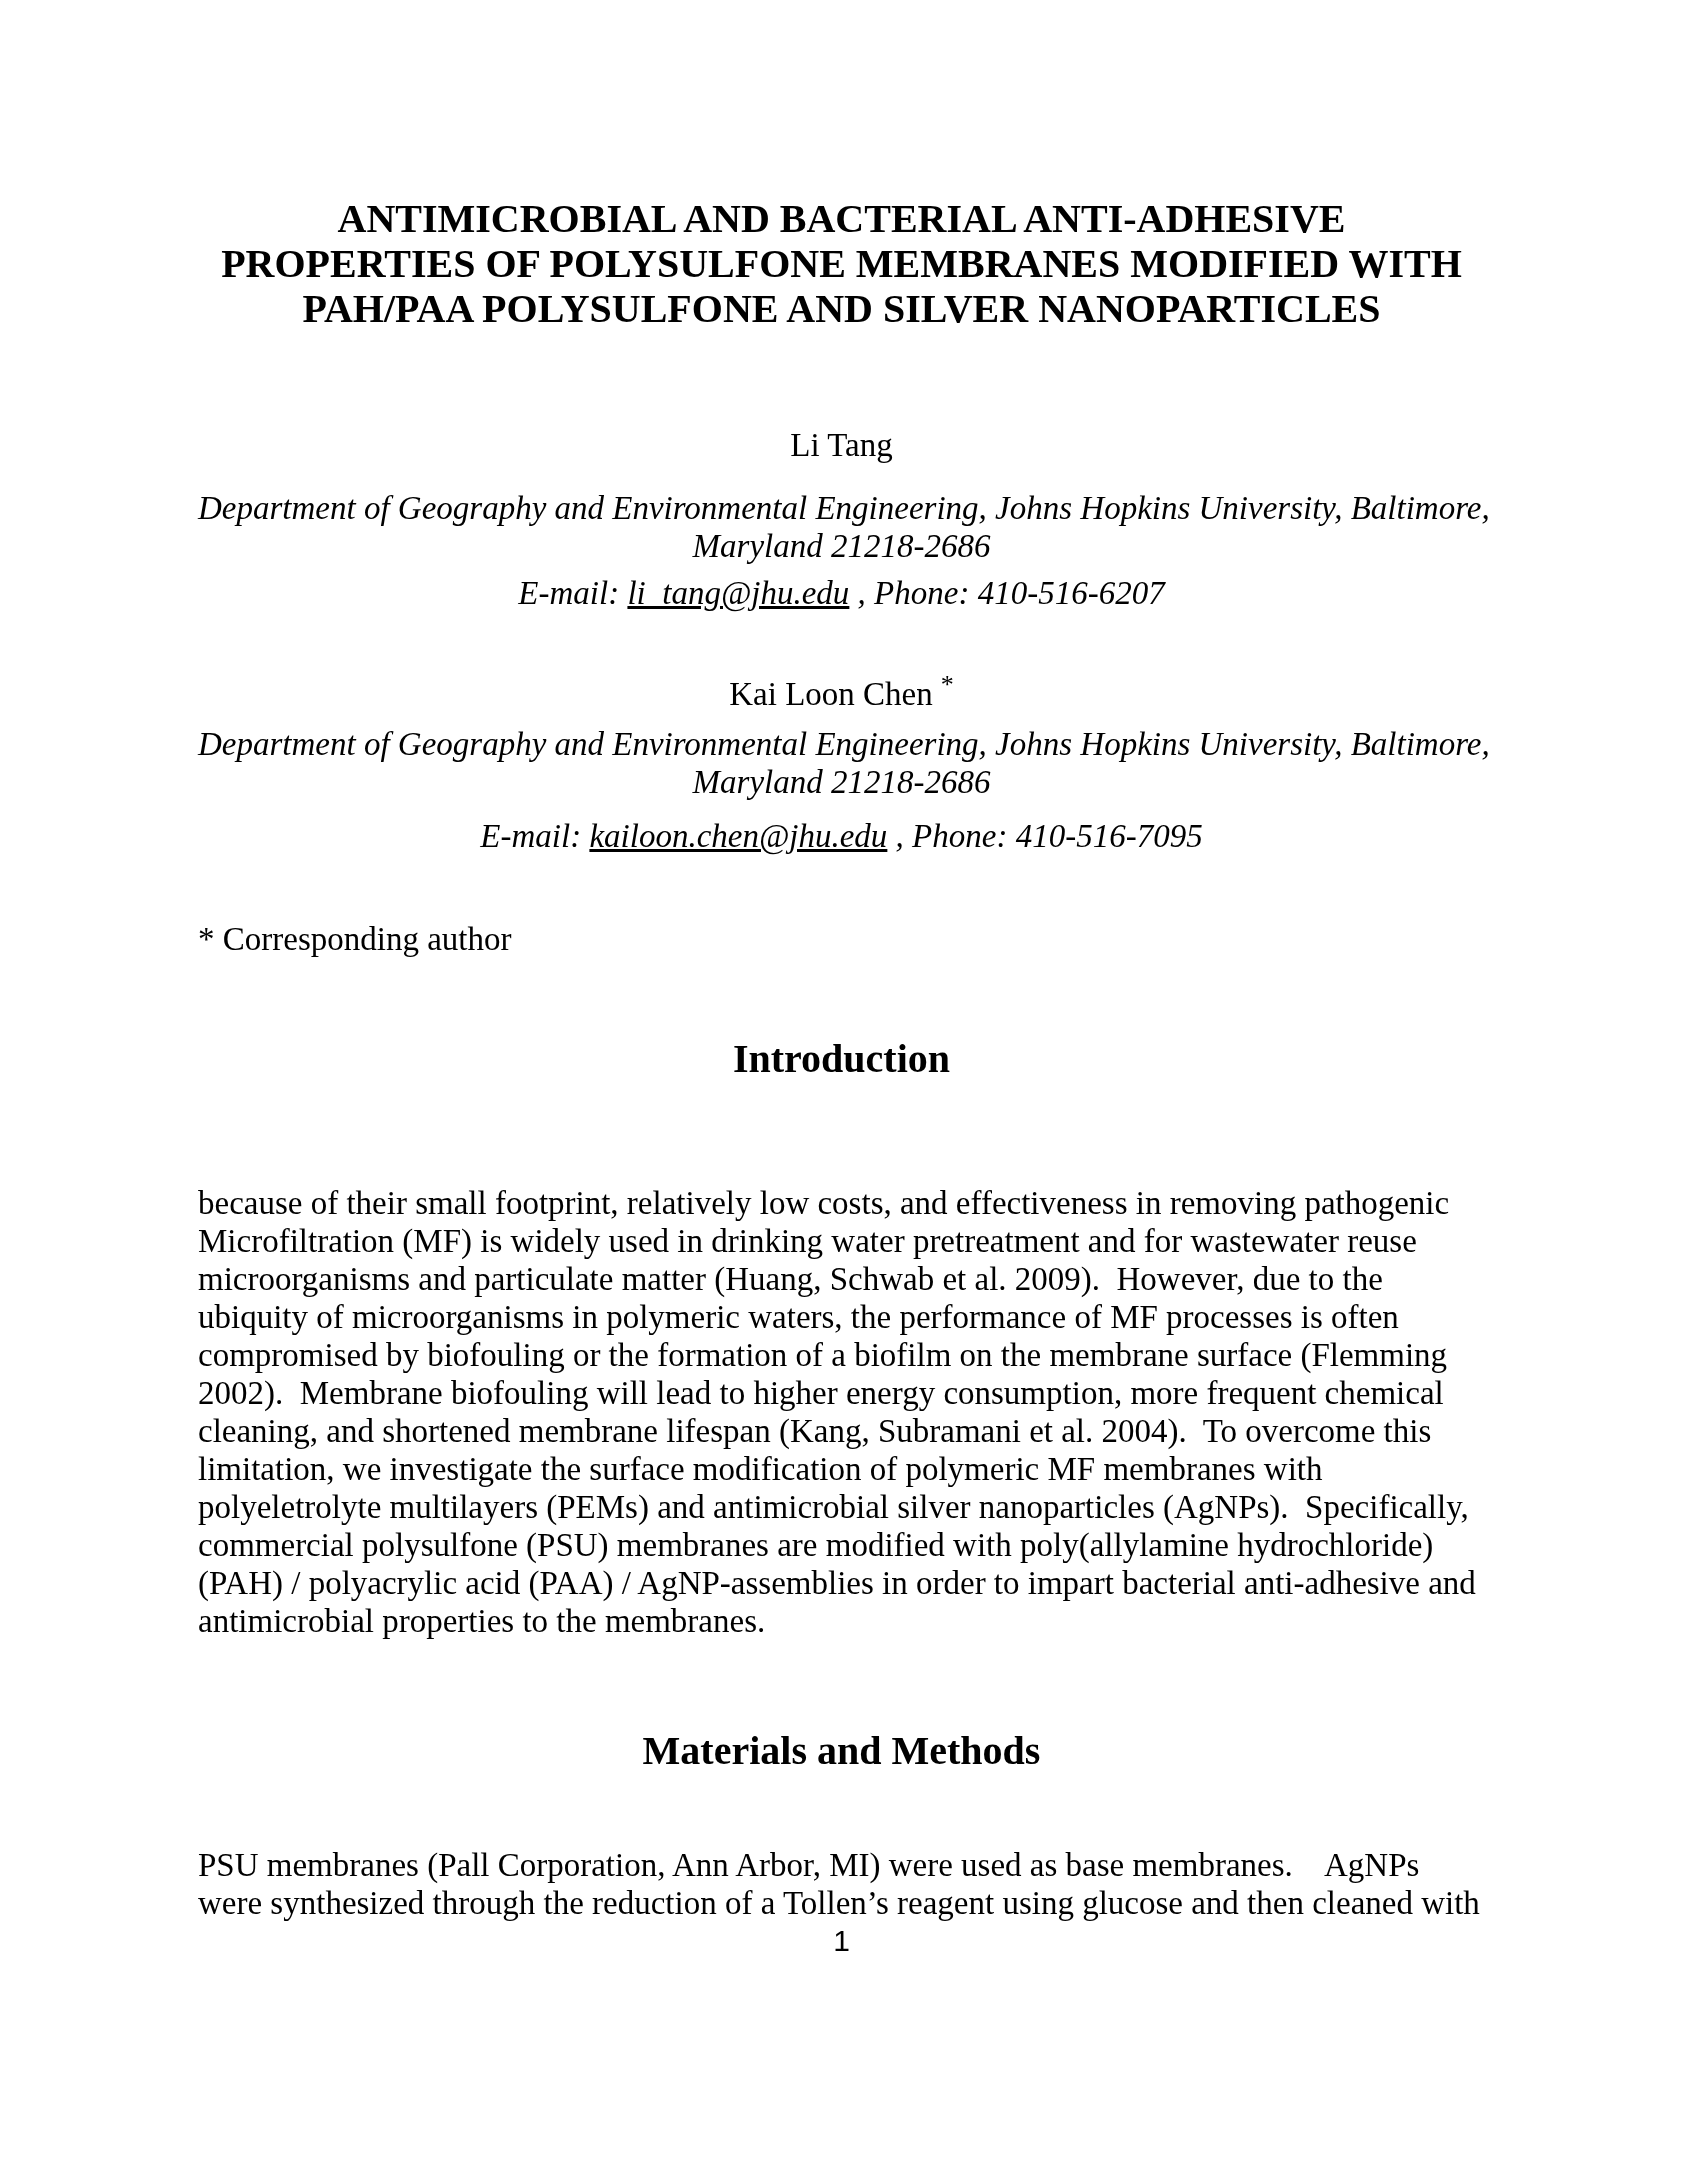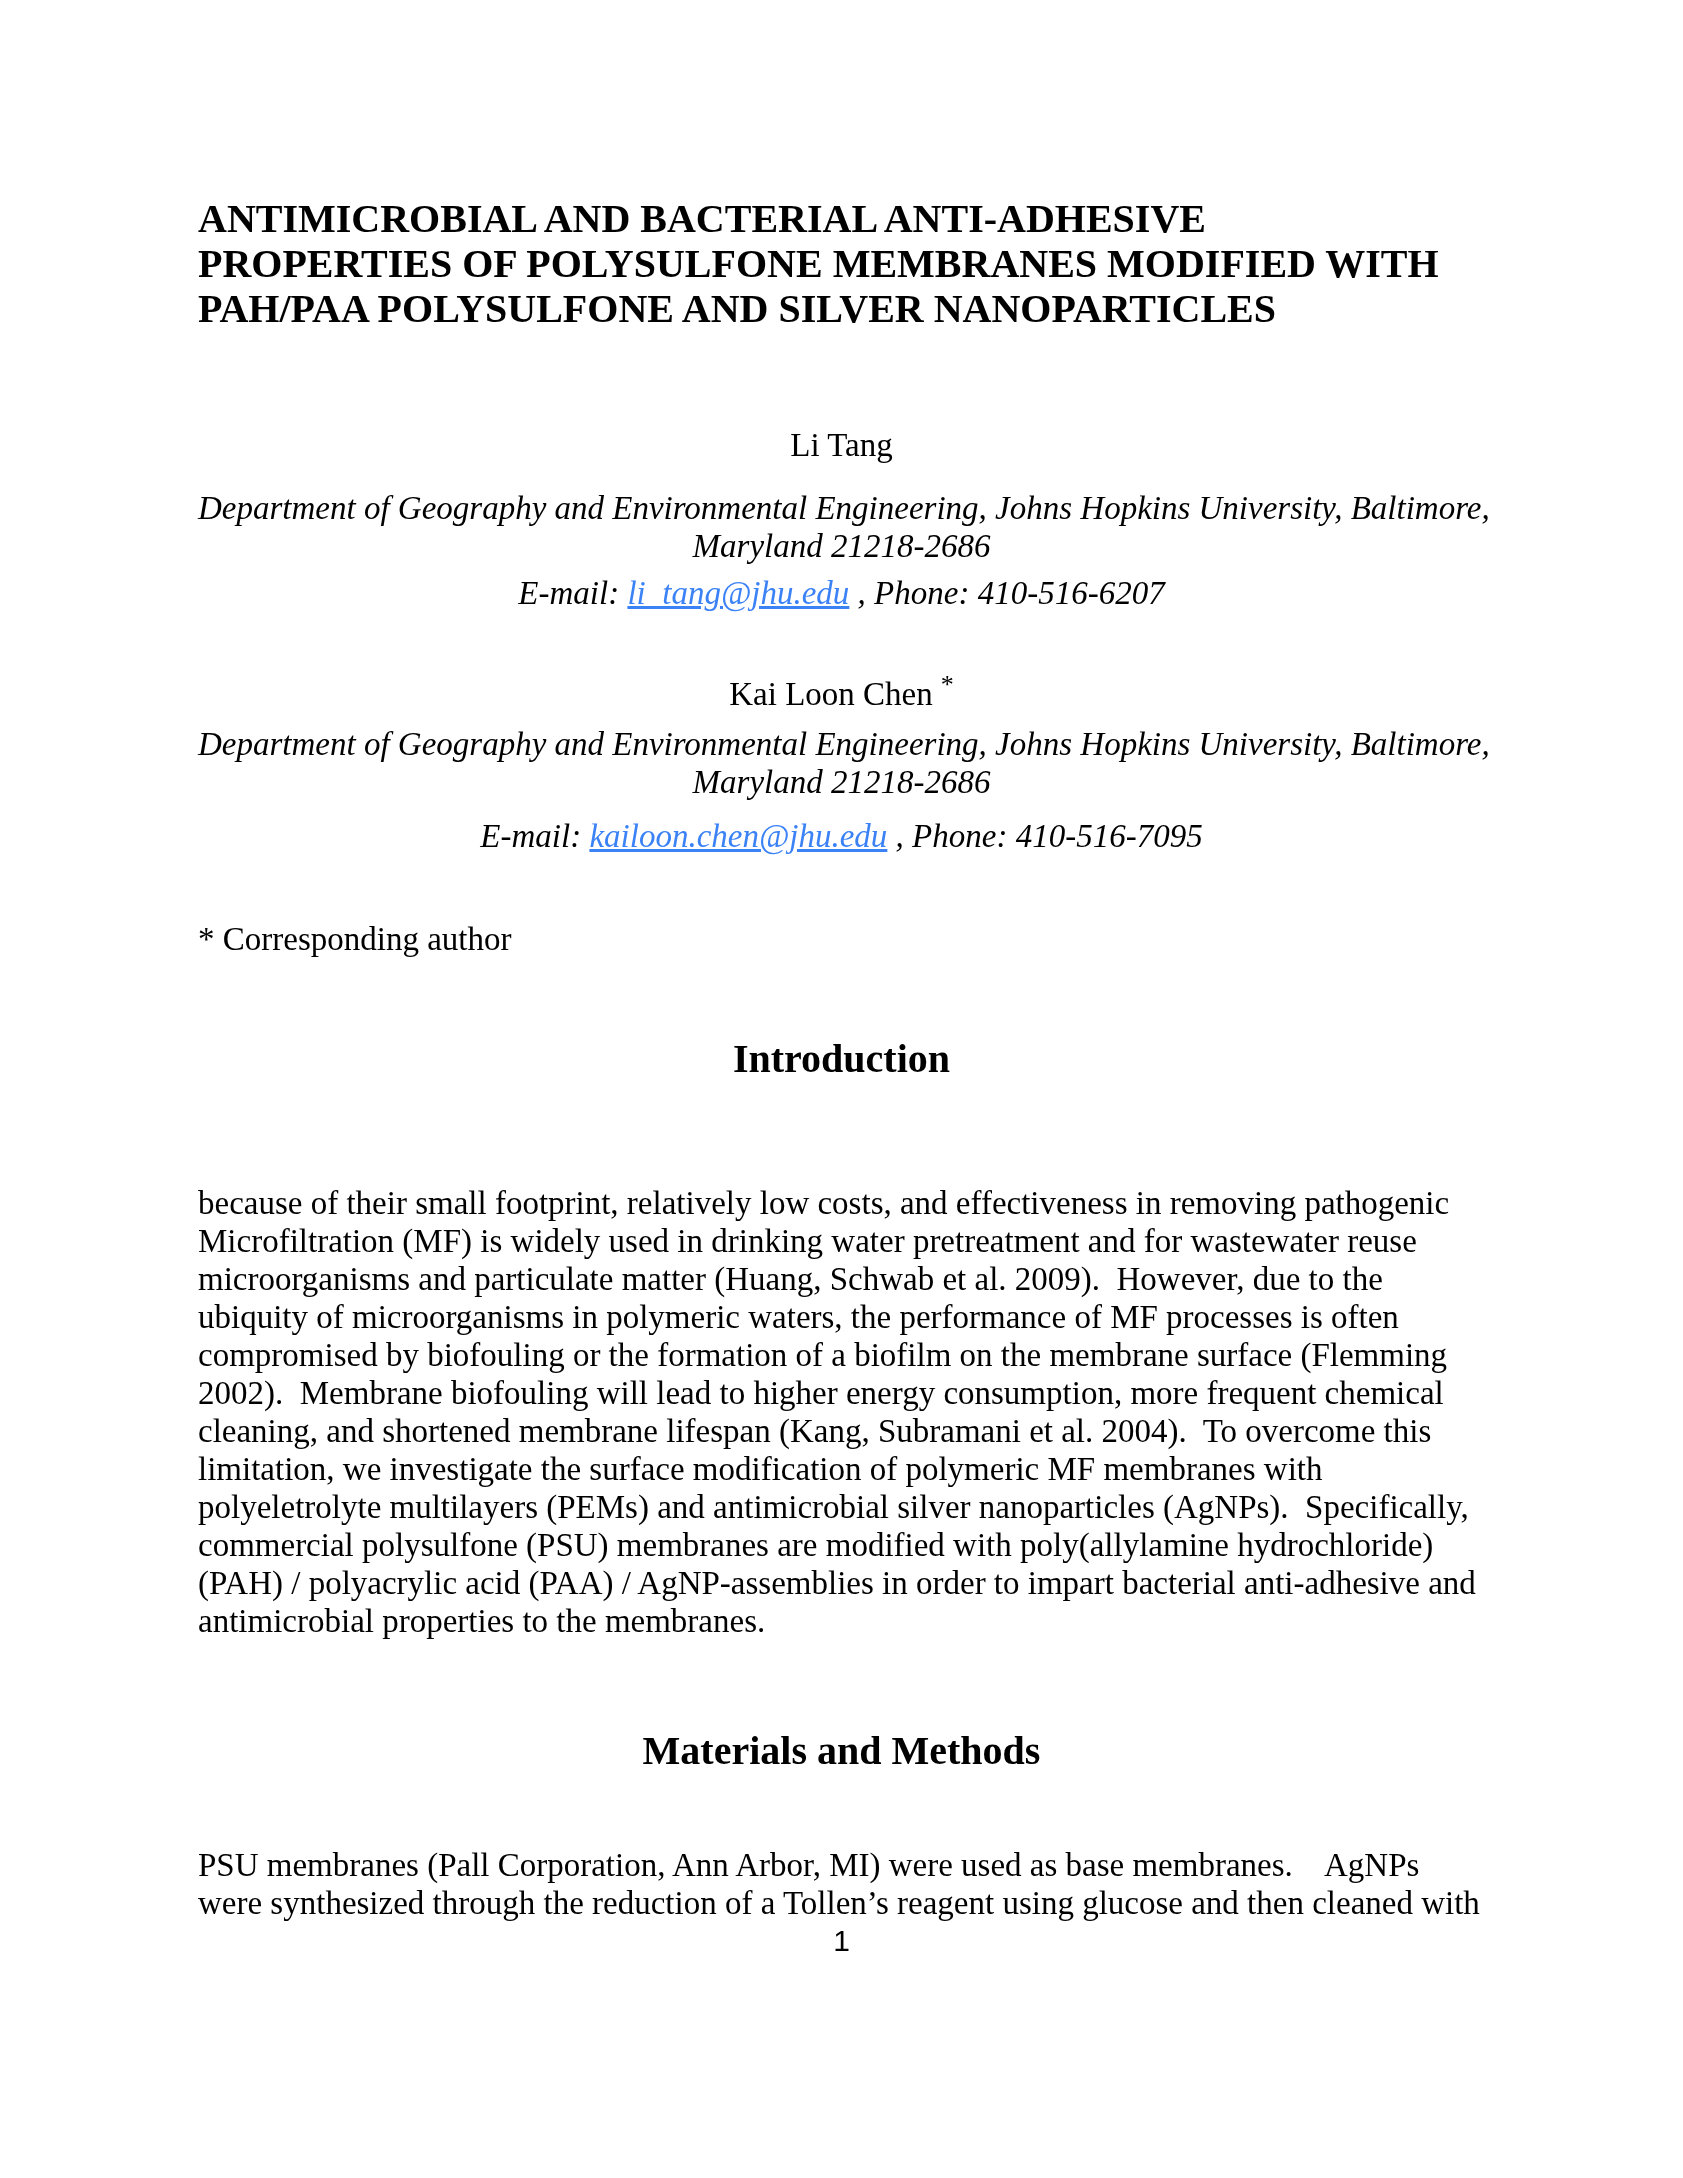--- a/index.html
+++ b/index.html
@@ -21,20 +21,21 @@
     overflow: hidden;
   }
   .content {
     padding: 196px 198px 0 198px; 
   }
   
   .doc-title {
     font-size: 40px;
     font-weight: bold;
     line-height: 45px;
+    text-align: center;
   }
   .heading {
     font-size: 40px;
     font-weight: bold;
     line-height: 45px;
     text-align: center;
   }
   .title-line, .line { white-space: pre; }
   
   .body-line {
@@ -61,21 +62,21 @@
   .block-materials-heading{ margin-top: 88px; }
   .block-para2            { margin-top: 73px; }
   .block-page-number      { margin-top: 0; }
   sup.author-asterisk {
     font-size: 26px;
     vertical-align: super;
     line-height: 0;
     padding-left: 8px;
   }
   a.email-link {
-    color: #3b82f6;
+    color: #000000;
     text-decoration: underline;
   }
   .page-number {
     font-family: "Liberation Sans", sans-serif;
     font-size: 30px;
     line-height: 38px;
     text-align: center;
   }
 </style>
 </head>

